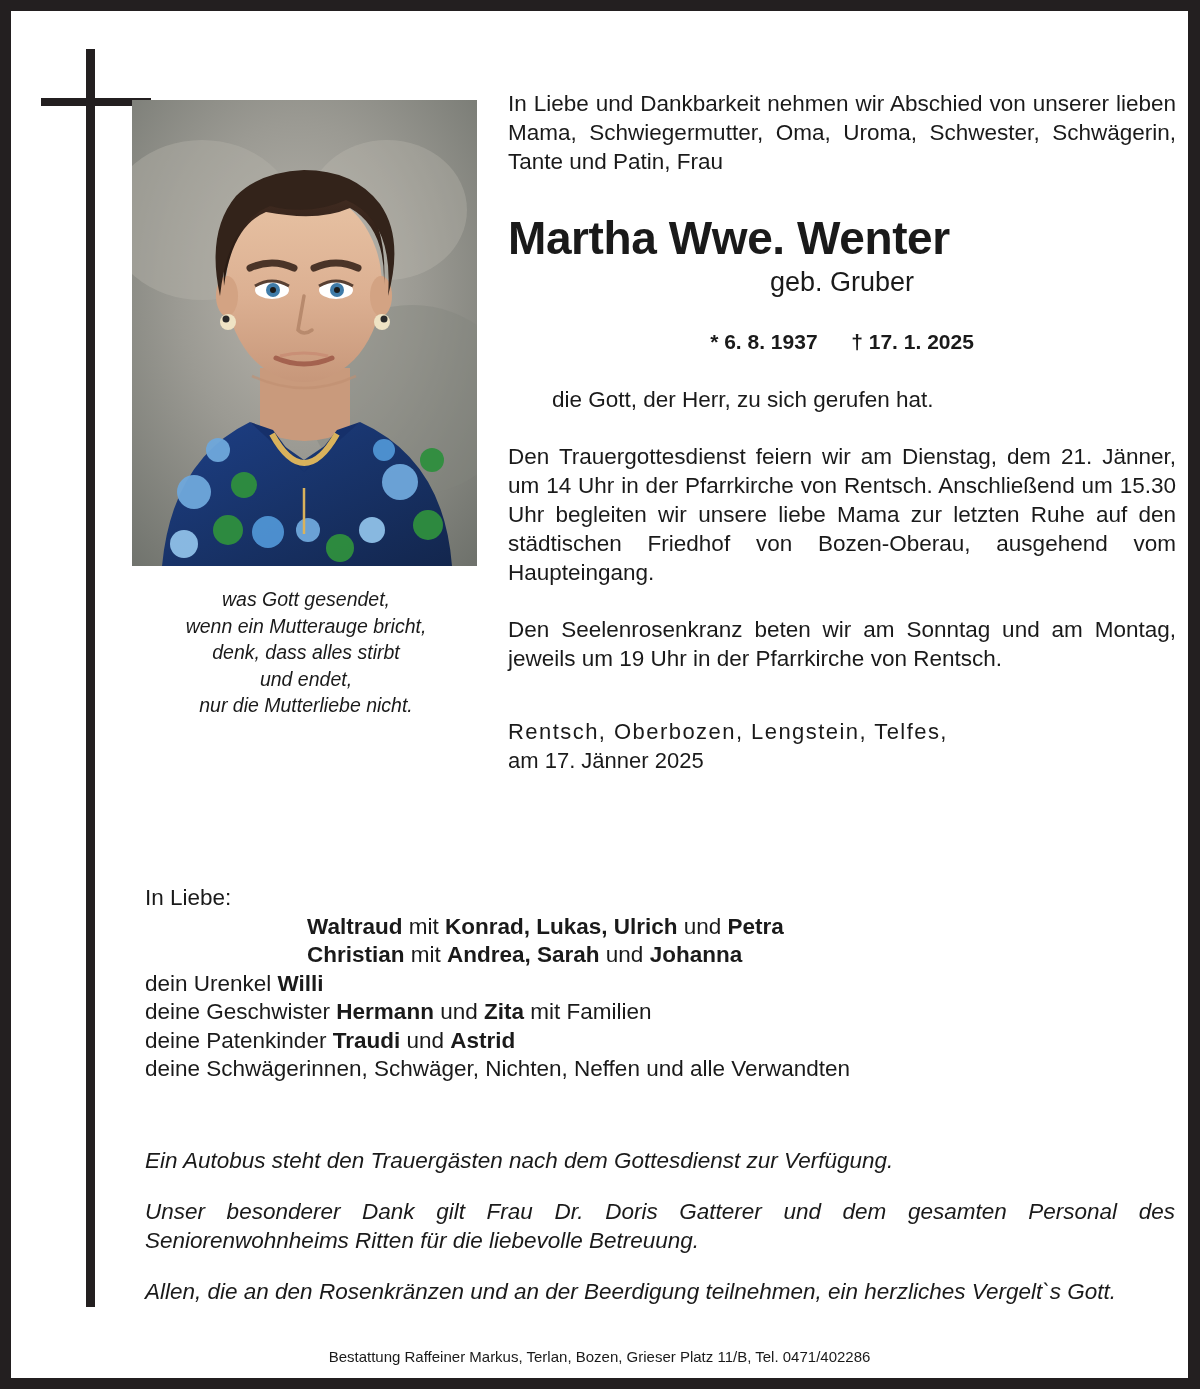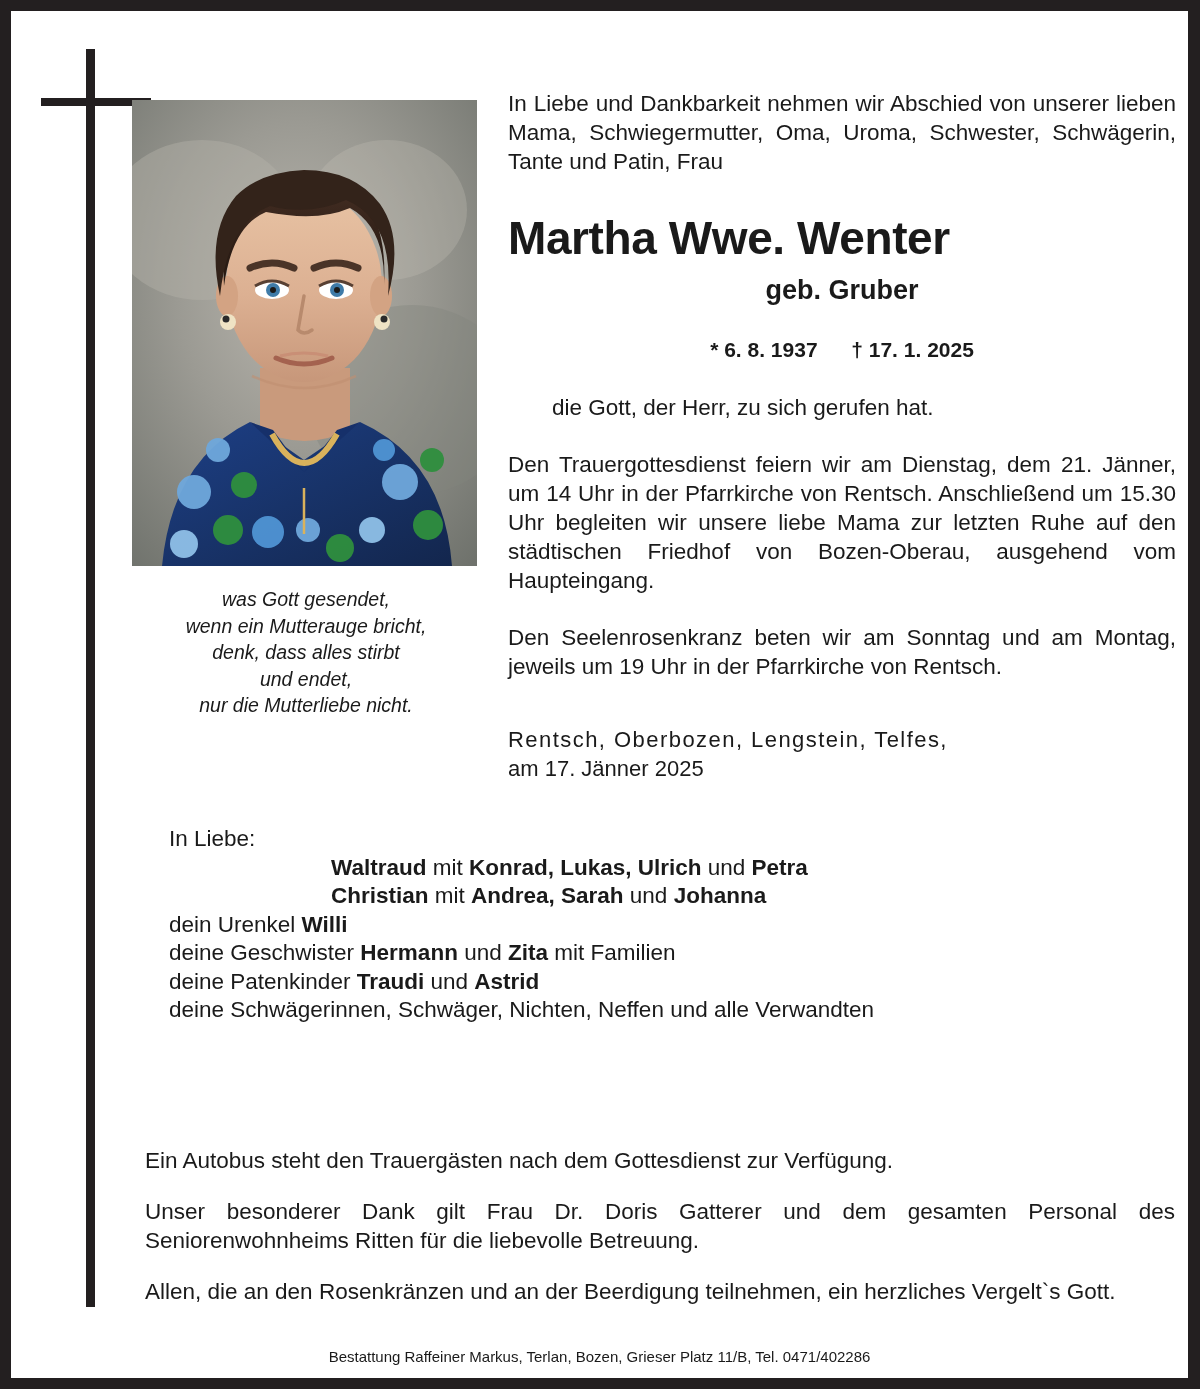--- a/index.html
+++ b/index.html
@@ -105,24 +105,24 @@
   }
 
   .name {
     margin: 36px 0 0 0;
     font-size: 46px;
     font-weight: bold;
     letter-spacing: -0.4px;
     line-height: 52px;
   }
   .maiden {
-    margin: 10px 0 0 0;
+    margin: 2px 0 0 0;
     text-align: center;
     font-size: 27px;
-    font-weight: bold;
+    font-weight: normal;
     line-height: 32px;
   }
   .dates {
     margin: 31px 0 0 0;
     text-align: center;
     font-size: 21px;
     font-weight: bold;
     line-height: 26px;
   }
   .dates .gap { display: inline-block; width: 22px; }
@@ -145,40 +145,39 @@
   .date-line {
     margin: 0;
     font-size: 22px;
     line-height: 29px;
   }
 
   
   .family {
     position: absolute;
     left: 134px;
-    top: 814px;
+    top: 873px;
     width: 960px;
     font-size: 22.5px;
     line-height: 28.5px;
-    margin-left: 24px;
   }
   .family div { white-space: nowrap; }
   .family b { font-weight: bold; }
   .indent { padding-left: 162px; }
 
   
   .closing {
     position: absolute;
     left: 134px;
     top: 1135px;
     width: 1030px;
     font-size: 22.5px;
     line-height: 29px;
   }
-  .closing p { margin: 0 0 22px 0; text-align: justify; }
+  .closing p { margin: 0 0 22px 0; text-align: justify; font-style: italic; }
   .closing p.noj { text-align: left; }
   .closing p:last-child { margin-bottom: 0; }
 
   
   .footer {
     position: absolute;
     left: 0;
     right: 0;
     top: 1336px;
     text-align: center;

